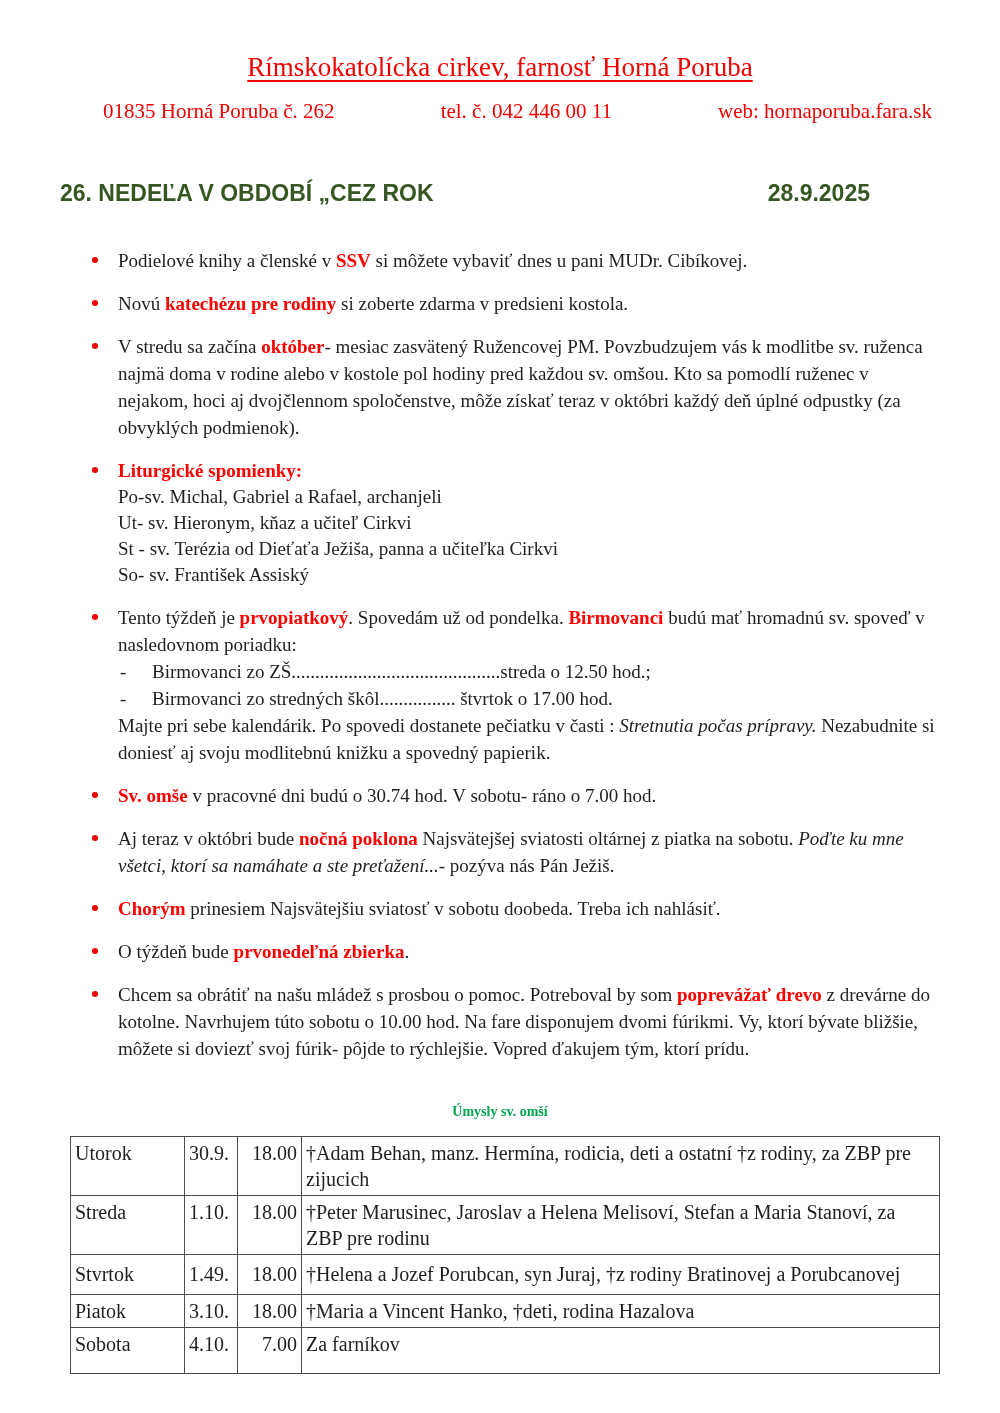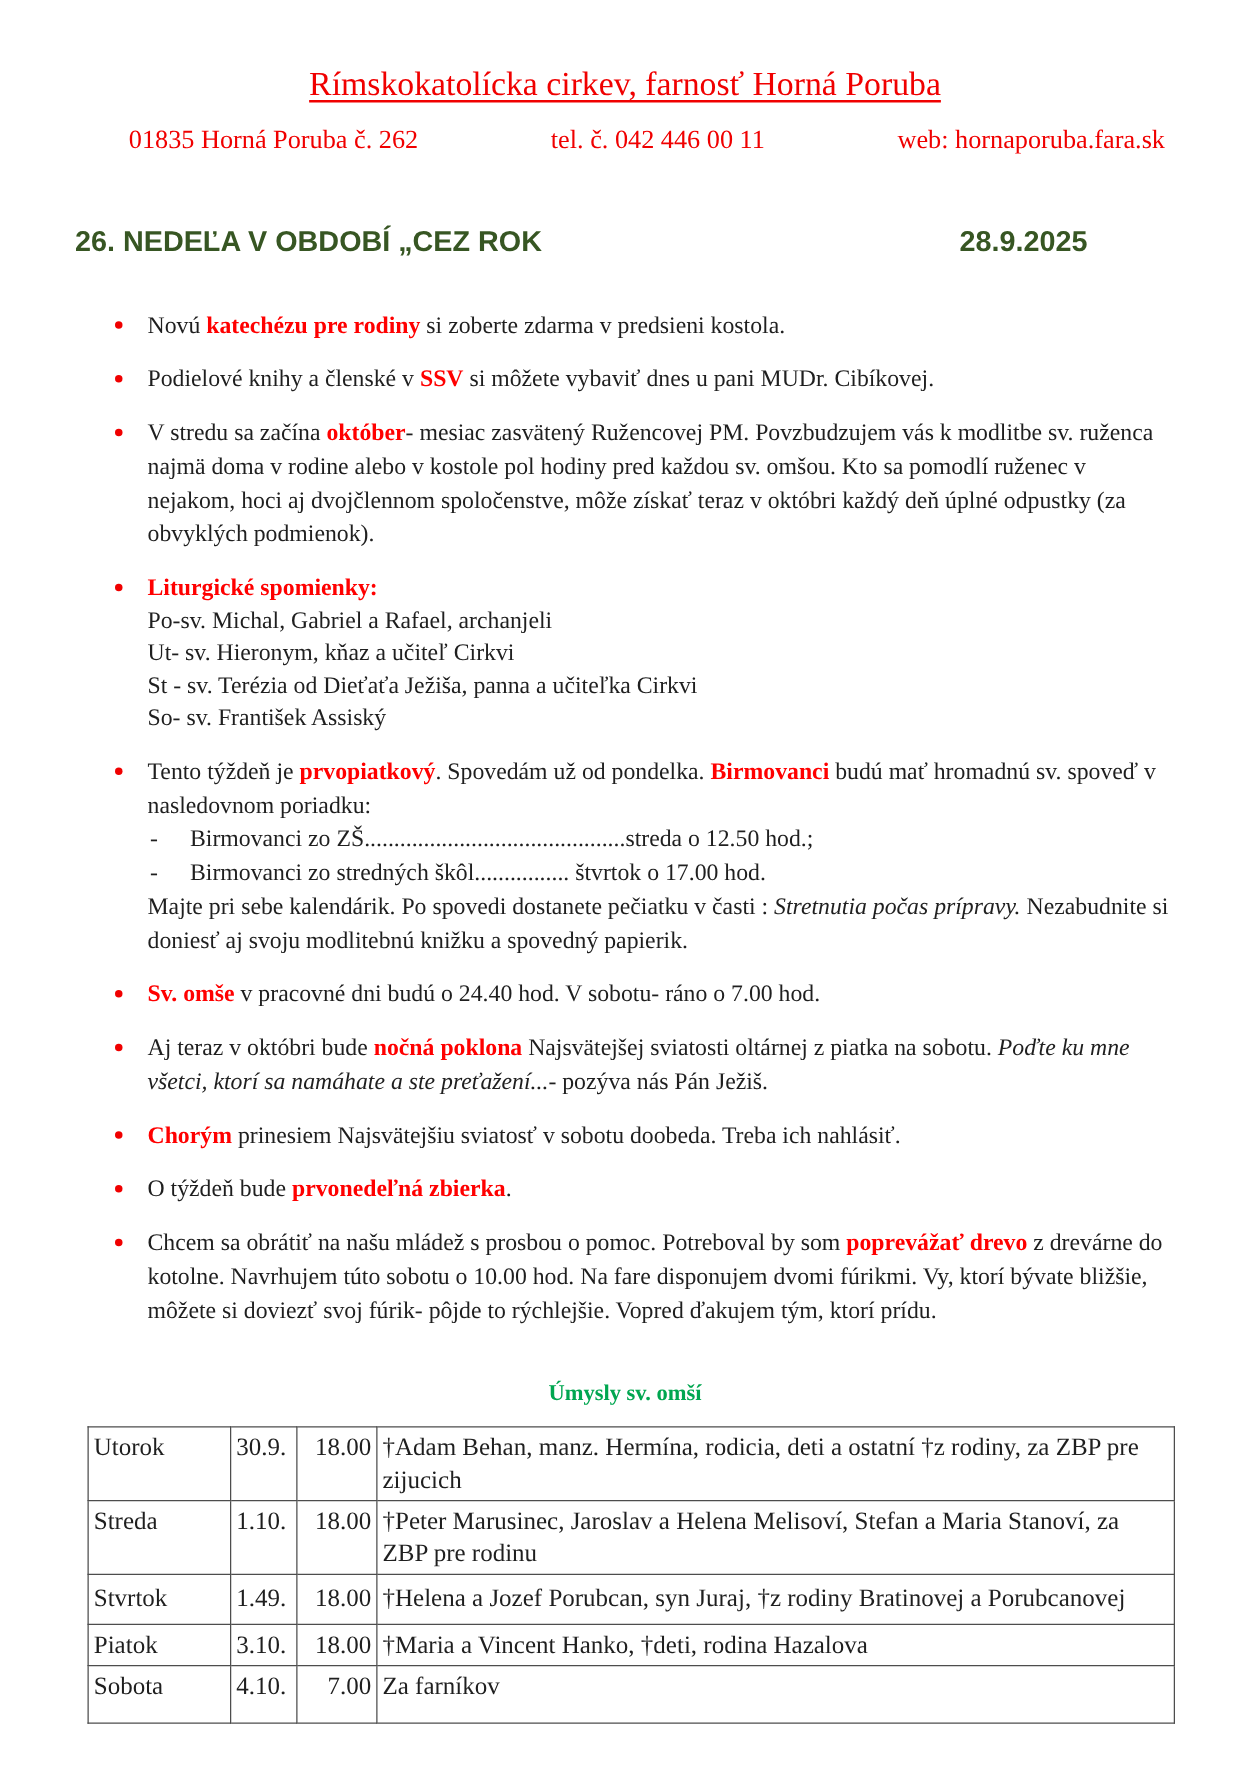--- a/index.html
+++ b/index.html
@@ -60,21 +60,21 @@
   .s-red{color:#ff0000;font-weight:bold;}
   .s-italic{font-style:italic;}
   .subline{line-height:26px;}
   .dashline{position:relative;padding-left:34px;line-height:27px;}
   .dashline .dash{position:absolute;left:2px;}
   .after{line-height:27px;}
   
   .mass-title{
     margin:42px 0 16px 0;
     text-align:center;
-    font-size:18px;
+    font-size:14px;
     font-weight:bold;
     color:#00a650;
   }
   table.mass{
     border-collapse:collapse;
     margin-left:70px;
     width:870px;
     font-size:20px;
   }
   table.mass td{
@@ -103,43 +103,43 @@
     <span>web: hornaporuba.fara.sk</span>
   </div>
 
   <div class="heading-row">
     <span>26. NEDEĽA V OBDOBÍ „CEZ ROK</span>
     <span>28.9.2025</span>
   </div>
 
   <div class="announcements" id="announcements">
       <div class="bullet">
-        <div><span>Novú </span><span class="s-red">katechézu pre rodiny</span><span> si zoberte zdarma v predsieni kostola.</span></div>
+        <div><span>Podielové knihy a členské v </span><span class="s-red">SSV</span><span> si môžete vybaviť dnes u pani MUDr. Cibíkovej.</span></div>
       </div>
       <div class="bullet">
-        <div><span>Podielové knihy a členské v </span><span class="s-red">SSV</span><span> si môžete vybaviť dnes u pani MUDr. Cibíkovej.</span></div>
+        <div><span>Novú </span><span class="s-red">katechézu pre rodiny</span><span> si zoberte zdarma v predsieni kostola.</span></div>
       </div>
       <div class="bullet">
         <div><span>V stredu sa začína </span><span class="s-red">október</span><span>- mesiac zasvätený Ružencovej PM. Povzbudzujem vás k modlitbe sv. ruženca najmä doma v rodine alebo v kostole pol hodiny pred každou sv. omšou. Kto sa pomodlí ruženec v nejakom, hoci aj dvojčlennom spoločenstve, môže získať teraz v októbri každý deň úplné odpustky (za obvyklých podmienok).</span></div>
       </div>
       <div class="bullet">
         <div><span class="s-red">Liturgické spomienky:</span></div>
         <div class="subline">Po-sv. Michal, Gabriel a Rafael, archanjeli</div>
         <div class="subline">Ut- sv. Hieronym, kňaz a učiteľ Cirkvi</div>
         <div class="subline">St - sv. Terézia od Dieťaťa Ježiša, panna a učiteľka Cirkvi</div>
         <div class="subline">So- sv. František Assiský</div>
       </div>
       <div class="bullet">
         <div><span>Tento týždeň je </span><span class="s-red">prvopiatkový</span><span>. Spovedám už od pondelka. </span><span class="s-red">Birmovanci</span><span> budú mať hromadnú sv. spoveď v nasledovnom poriadku:</span></div>
         <div class="dashline"><span class="dash">-</span><span>Birmovanci zo ZŠ............................................streda o 12.50 hod.;</span></div>
         <div class="dashline"><span class="dash">-</span><span>Birmovanci zo stredných škôl................ štvrtok o 17.00 hod.</span></div>
         <div class="after"><span>Majte pri sebe kalendárik. Po spovedi dostanete pečiatku v časti : </span><span class="s-italic">Stretnutia počas prípravy.</span><span> Nezabudnite si doniesť aj svoju modlitebnú knižku a spovedný papierik.</span></div>
       </div>
       <div class="bullet">
-        <div><span class="s-red">Sv. omše</span><span> v pracovné dni budú o 24.40 hod. V sobotu- ráno o 7.00 hod.</span></div>
+        <div><span class="s-red">Sv. omše</span><span> v pracovné dni budú o 30.74 hod. V sobotu- ráno o 7.00 hod.</span></div>
       </div>
       <div class="bullet">
         <div><span>Aj teraz v októbri bude </span><span class="s-red">nočná poklona</span><span> Najsvätejšej sviatosti oltárnej z  piatka na sobotu.  </span><span class="s-italic">Poďte ku mne všetci, ktorí sa namáhate a ste preťažení...</span><span>- pozýva nás Pán Ježiš.</span></div>
       </div>
       <div class="bullet">
         <div><span class="s-red">Chorým</span><span> prinesiem Najsvätejšiu sviatosť v sobotu doobeda. Treba ich nahlásiť.</span></div>
       </div>
       <div class="bullet">
         <div><span>O týždeň bude </span><span class="s-red">prvonedeľná zbierka</span><span>.</span></div>
       </div>

